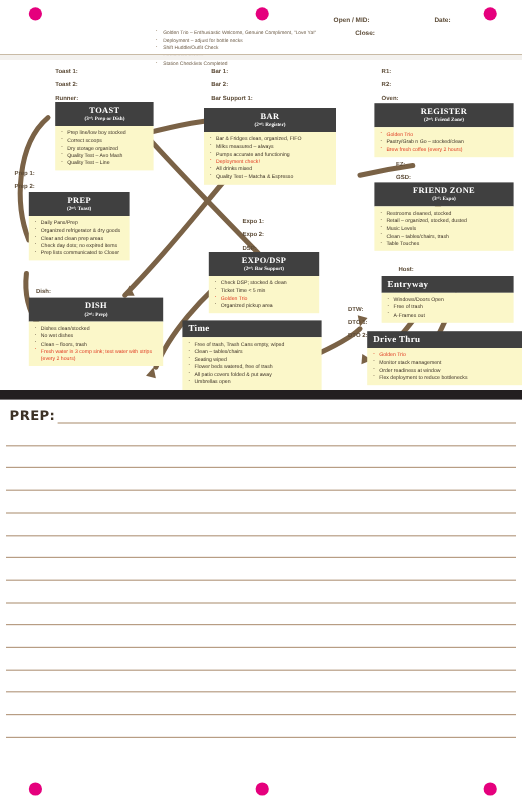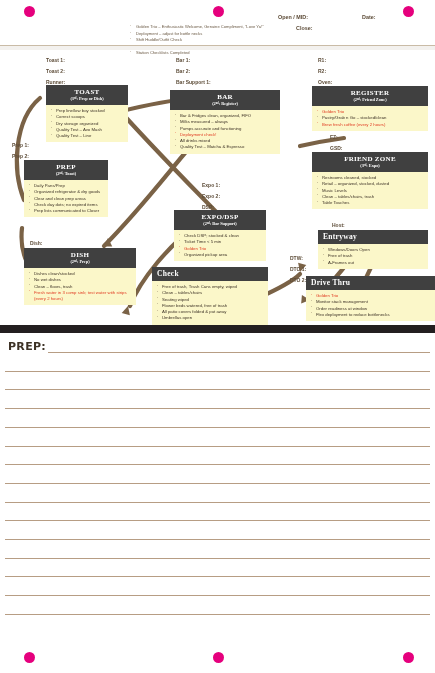--- a/index.html
+++ b/index.html
@@ -225,21 +225,21 @@
     <ul>
       <li>Check DSP; stocked &amp; clean</li>
       <li>Ticket Time &lt; 5 min</li>
       <li class="red">Golden Trio</li>
       <li>Organized pickup area</li>
     </ul>
   </div>
 
   <div class="box" style="left:152px;top:267px;width:116px;">
     <div class="bh left">
-      <div class="t">Check</div>
+      <div class="t">Time</div>
     </div>
     <ul>
       <li>Free of trash, Trash Cans empty, wiped</li>
       <li>Clean – tables/chairs</li>
       <li>Seating wiped</li>
       <li>Flower beds watered, free of trash</li>
       <li>All patio covers folded &amp; put away</li>
       <li>Umbrellas open</li>
     </ul>
   </div>

